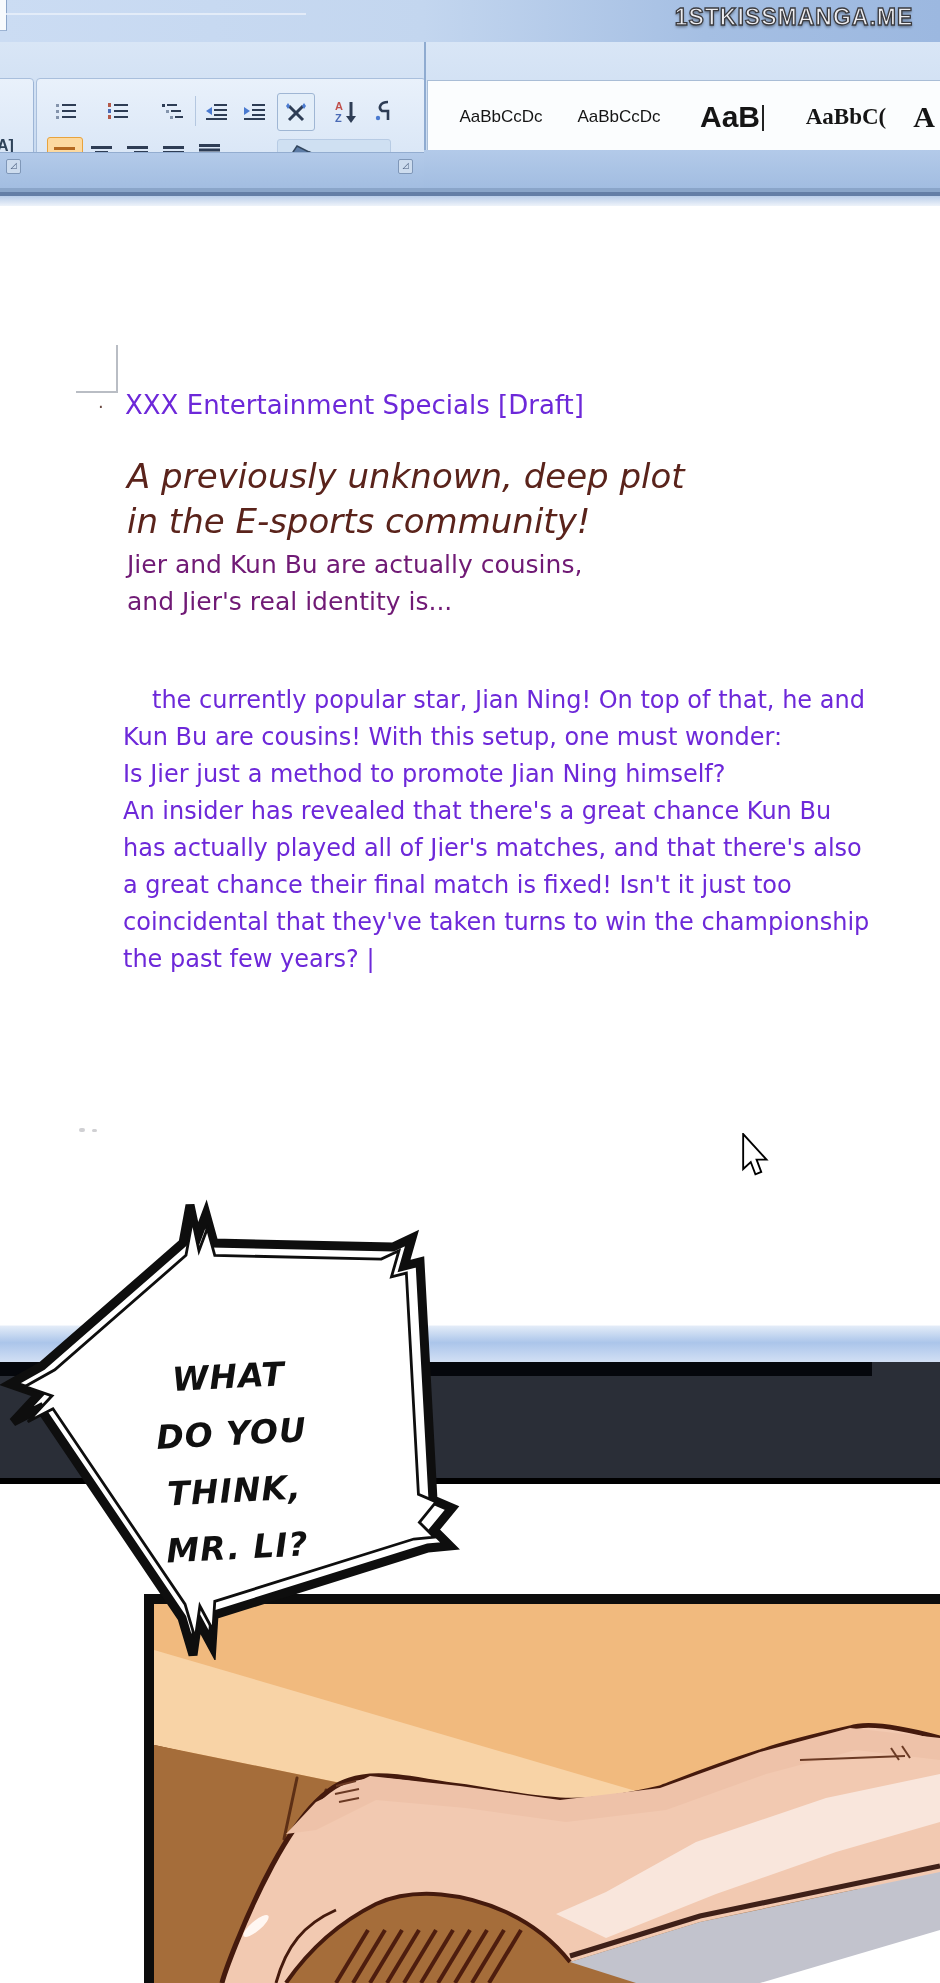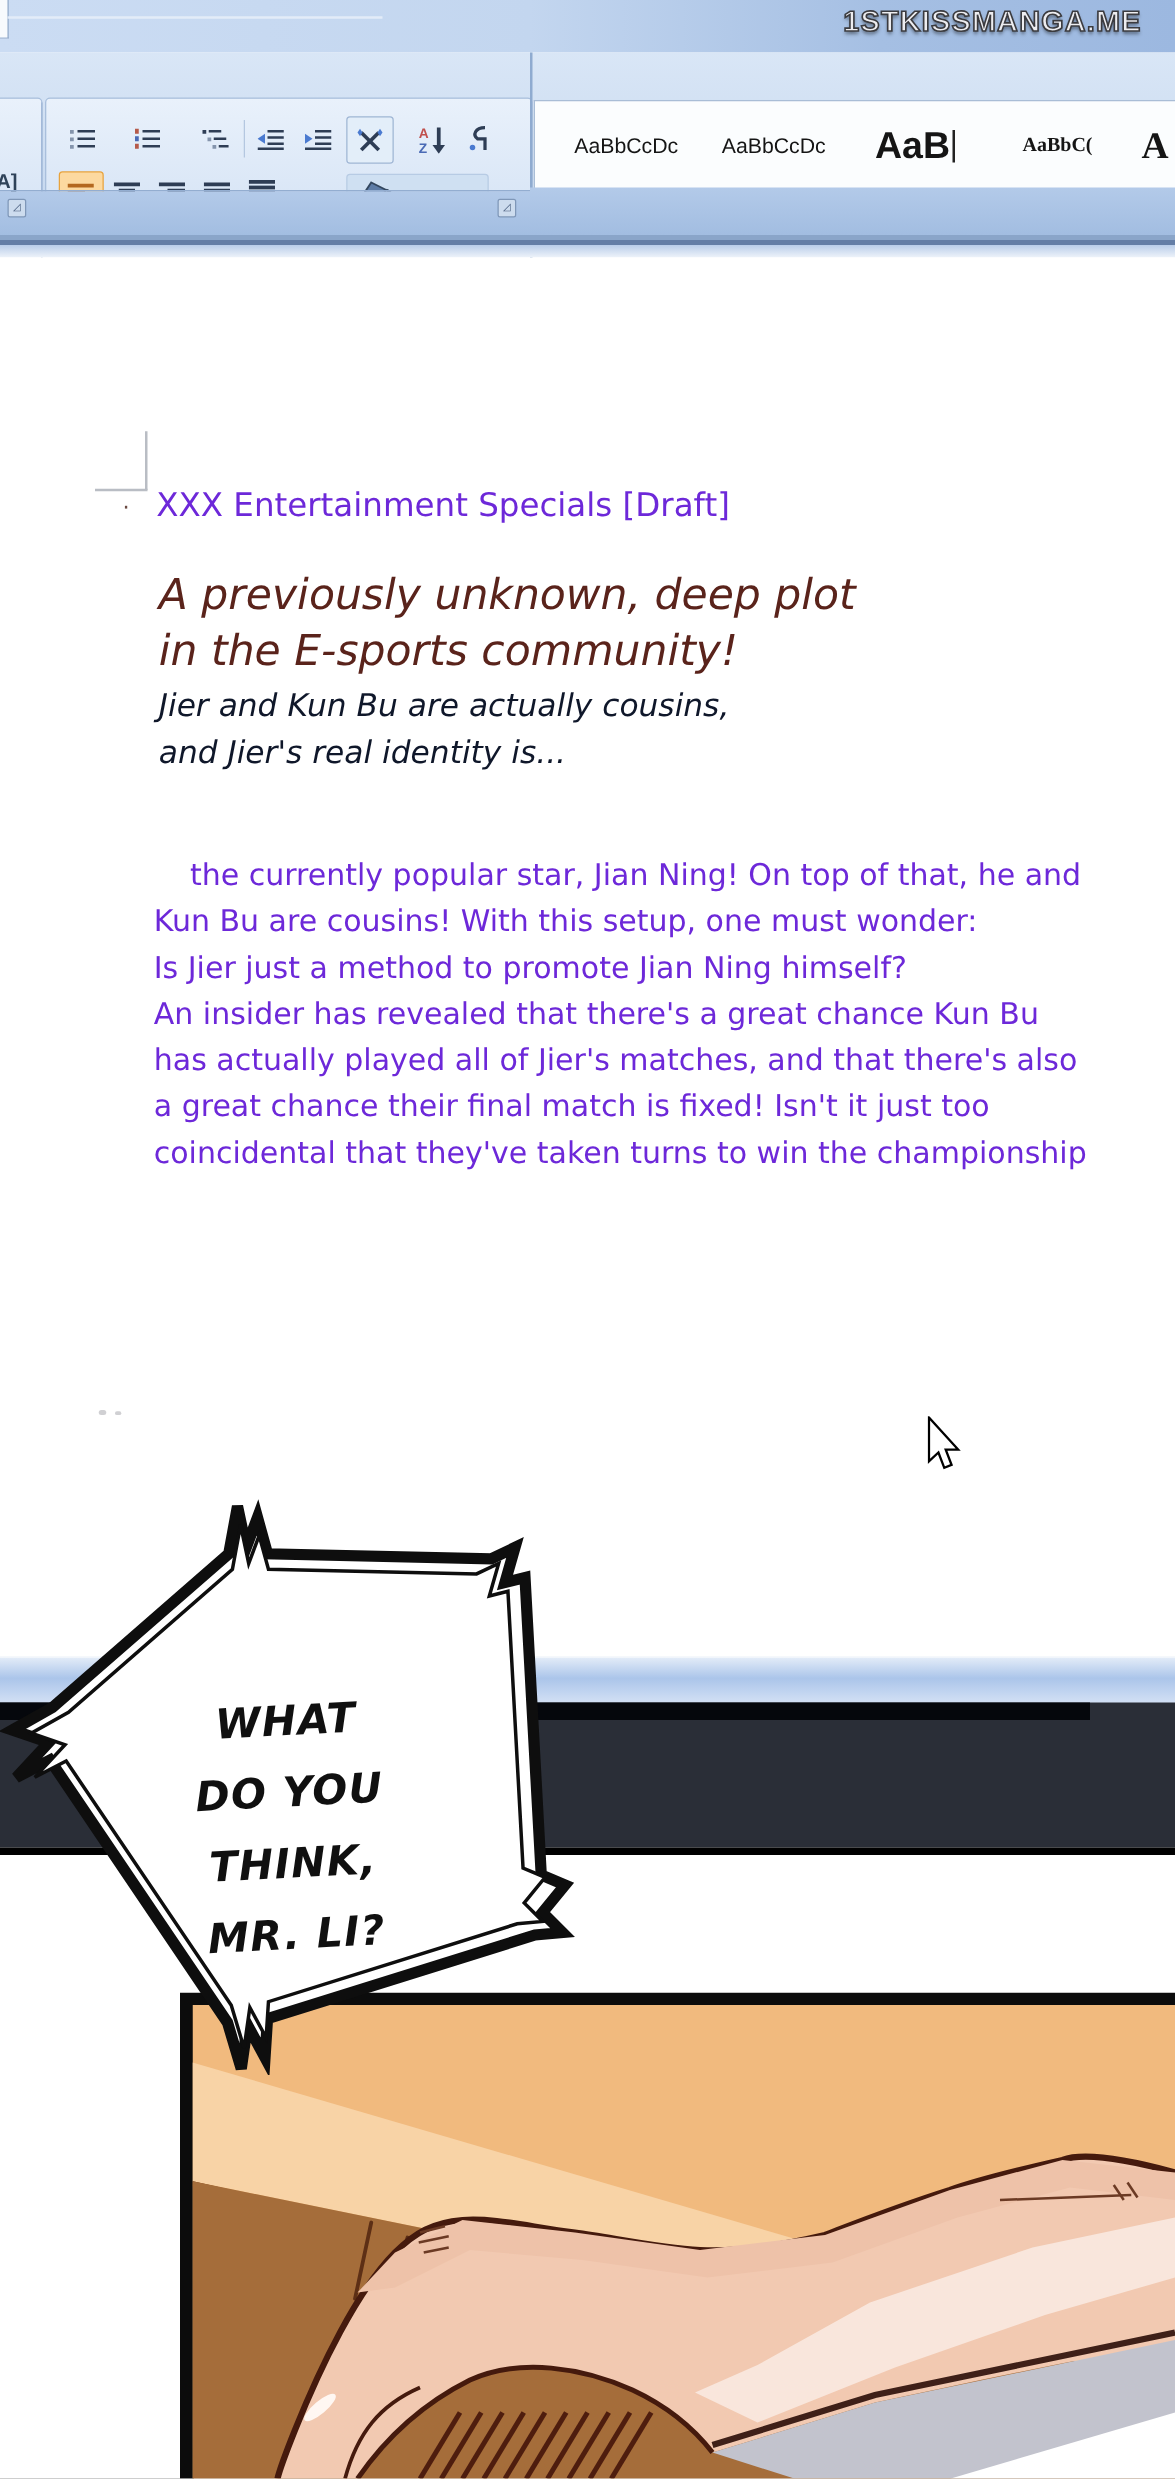--- a/index.html
+++ b/index.html
@@ -32,37 +32,37 @@
   .rbtn.sel{background:#fcd9a0;border:1px solid #e8a33d;}
   .vsep{width:1px;height:30px;background:#b4c7e0;}
   #fonticon{left:2px;top:58px;font-size:16px;font-weight:bold;color:#2e4259;}
   
   #gallery{left:427px;top:38px;width:513px;height:104px;background:#fbfdfe;
            border:1px solid #a9bdd6;border-right:none;text-decoration:underline;}
   .styleitem{position:absolute;top:0;height:102px;text-align:center;cursor:default;}
   .sample{position:absolute;left:0;right:0;top:14px;height:44px;line-height:44px;color:#151515;white-space:nowrap;}
   .s-normal{font-size:17px;}
   .s-h1{font-size:30px;font-weight:bold;}
-  .s-h2{font-size:16px;font-weight:bold;font-family:"Liberation Serif",serif;}
+  .s-h2{font-size:23px;font-weight:bold;font-family:"Liberation Serif",serif;}
   .stylelabel{position:absolute;left:0;right:0;top:68px;font-size:15px;color:#101010;white-space:nowrap;}
   .marker{font-size:11px;color:#5a6a86;margin-right:3px;}
   .h1bar{display:inline-block;width:2px;height:26px;background:#222;vertical-align:-4px;margin-left:2px;}
   #stripRight{left:424px;top:150px;width:516px;height:38px;background:linear-gradient(#b3cae9,#a2bde1);}
   #edge1{left:0;top:188px;width:940px;height:4px;background:#8aa5c9;}
   #edge2{left:0;top:192px;width:940px;height:4px;background:#647ea6;}
   #edge3{left:0;top:196px;width:940px;height:10px;background:linear-gradient(#b9cde9,#eef3fa);}
 
   
   .doc{color:#6d28d9;font-family:"DejaVu Sans",sans-serif;}
   #cornerV{left:116px;top:345px;width:2px;height:47px;background:#b9bdc4;}
   #cornerH{left:76px;top:391px;width:42px;height:2px;background:#b9bdc4;}
   #paradot{left:98px;top:396px;font-size:18px;color:#6b4a42;}
   #doctitle{left:125px;top:390px;font-size:26px;}
   #headline{left:127px;top:454px;font-size:34px;line-height:45px;font-weight:normal;font-style:italic;color:#5a231b;}
-  #subtitle{left:127px;top:546px;font-size:25px;line-height:37px;font-style:italic;color:#0f172a;}
+  #subtitle{left:127px;top:546px;font-size:25px;line-height:37px;color:#701a75;}
   #bodytext{left:123px;top:682px;font-size:24px;line-height:37px;width:800px;}
   #bodytext .bl{height:37px;white-space:nowrap;}
   #bodytext .bl:first-child{padding-left:29px;}
   .faintdot{background:rgba(120,120,128,.35);border-radius:2px;}
 
   
   #blueband{left:0;top:1325px;width:940px;height:37px;
             background:linear-gradient(#e3ecf8 0%,#abc5ea 45%,#d4e1f5 100%);border-top:1px solid #f2f6fc;}
   #bezel{left:0;top:1362px;width:940px;height:116px;background:#2a2e37;}
   #blackstrip{left:0;top:1362px;width:872px;height:14px;background:#05070c;}
@@ -276,20 +276,21 @@
       <div>and Jier's real identity is...</div>
     </div>
     <div class="abs doc" id="bodytext" style="top:476px;">
       <div class="bl">the currently popular star, Jian Ning! On top of that, he and</div>
       <div class="bl">Kun Bu are cousins! With this setup, one must wonder:</div>
       <div class="bl">Is Jier just a method to promote Jian Ning himself?</div>
       <div class="bl">An insider has revealed that there's a great chance Kun Bu</div>
       <div class="bl">has actually played all of Jier's matches, and that there's also</div>
       <div class="bl">a great chance their final match is fixed! Isn't it just too</div>
       <div class="bl">coincidental that they've taken turns to win the championship</div>
+      <div class="bl">the past few years? |</div>
     </div>
     <div class="abs faintdot" style="left:79px;top:922px;width:6px;height:4px;"></div>
     <div class="abs faintdot" style="left:92px;top:923px;width:5px;height:3px;"></div>
   </div>
 
   <svg class="abs" id="cursor" width="28" height="44" viewBox="0 0 24 36">
     <path d="M1,0 L1,30 L7.5,24 L11.5,34.5 L16.5,32.5 L12.5,22 L21,22 Z" fill="#ffffff" stroke="#000000" stroke-width="1.6"></path>
   </svg>
 
   <div class="abs" id="blueband"></div>

